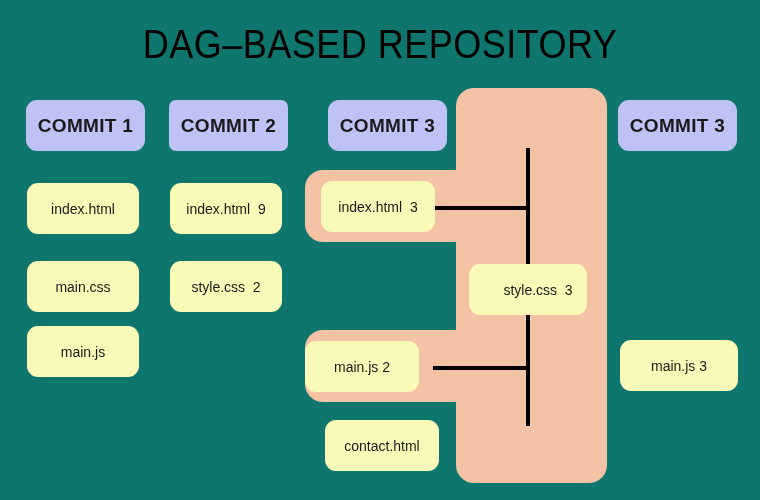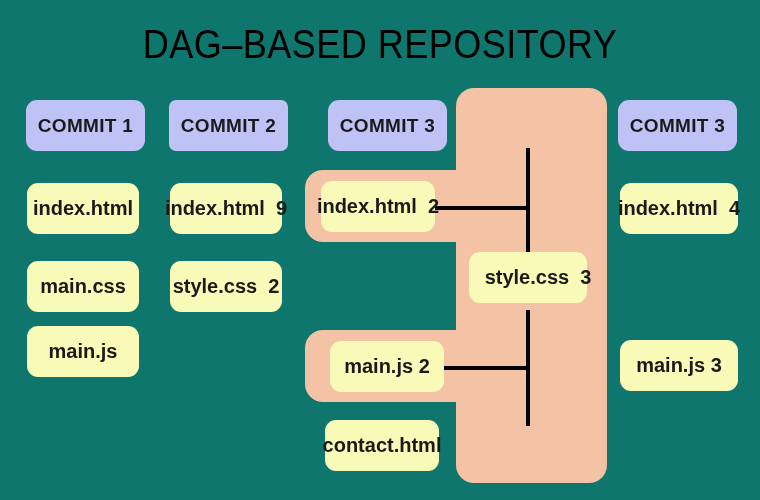--- a/index.html
+++ b/index.html
@@ -100,22 +100,22 @@
     width: 119px;
     height: 51px;
     font-weight: 700;
     font-size: 19px;
     letter-spacing: 0.3px;
   }
   .file {
     background: #f9f9b8;
     width: 112px;
     height: 51px;
-    font-weight: 700;
-    font-size: 20px;
+    font-weight: 400;
+    font-size: 14px;
   }
 </style>
 </head>
 <body>
 
 <div id="canvas">
 
   <div id="title">DAG–BASED REPOSITORY</div>
 
   <div class="hl hl-arm-top"></div>
@@ -137,23 +137,22 @@
   <div class="node commit" style="left:26px; top:100px;">COMMIT 1</div>
   <div class="node file" style="left:27px; top:183px;">index.html</div>
   <div class="node file" style="left:27px; top:261px;">main.css</div>
   <div class="node file" style="left:27px; top:326px;">main.js</div>
 
   <div class="node commit" style="left:169px; top:100px;border-radius:7px;">COMMIT 2</div>
   <div class="node file" style="left:170px; top:183px;">index.html  9</div>
   <div class="node file" style="left:170px; top:261px;">style.css  2</div>
 
   <div class="node commit" style="left:318px; top:100px;margin-left:10px;">COMMIT 3</div>
-  <div class="node file" style="left:321px; top:181px; width:114px;">index.html  2</div>
-  <div class="node file" style="left:330px; top:341px; width:114px;">main.js 2</div>
+  <div class="node file" style="left:321px; top:181px; width:114px;">index.html  3</div>
+  <div class="node file" style="left:305px; top:341px; width:114px;">main.js 2</div>
   <div class="node file" style="left:325px; top:420px; width:114px;">contact.html</div>
 
-  <div class="node file" style="left:469px; top:252px; width:118px;padding-left:20px;">style.css  3</div>
+  <div class="node file" style="left:469px; top:264px; width:118px;padding-left:20px;">style.css  3</div>
 
   <div class="node commit" style="left:618px; top:100px;">COMMIT 3</div>
-  <div class="node file" style="left:620px; top:183px; width:118px;">index.html  4</div>
   <div class="node file" style="left:620px; top:340px; width:118px;text-align:right;">main.js 3</div>
 
 </div>
 
 </body></html>

